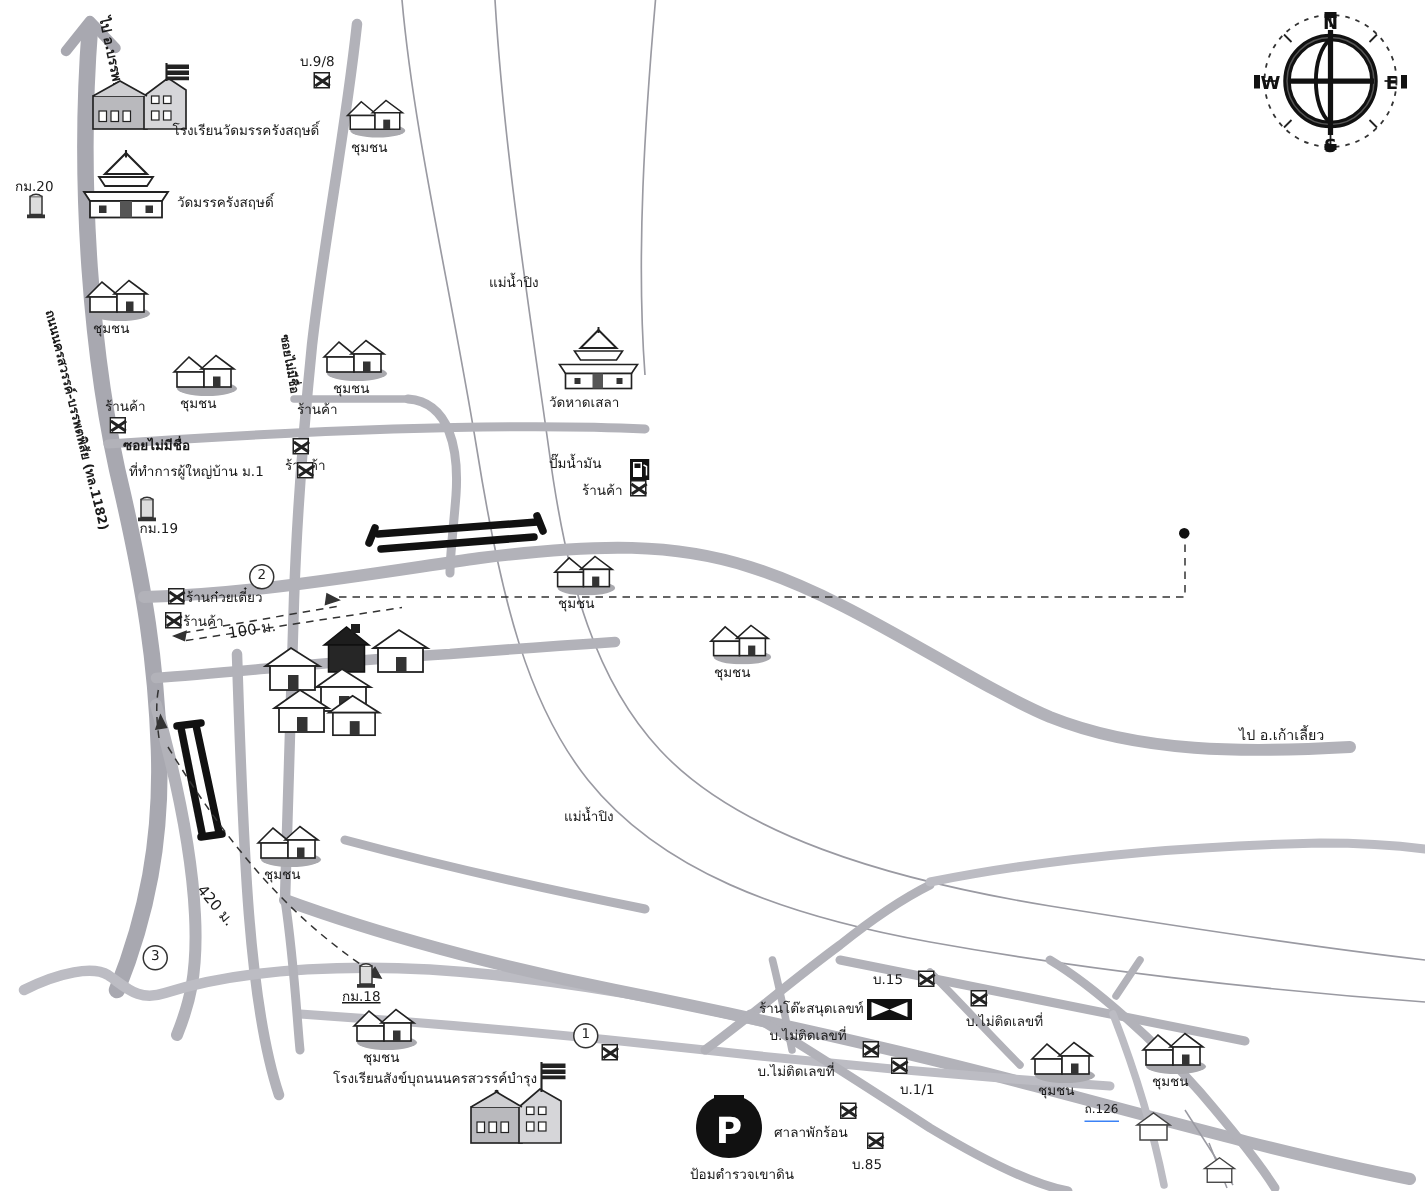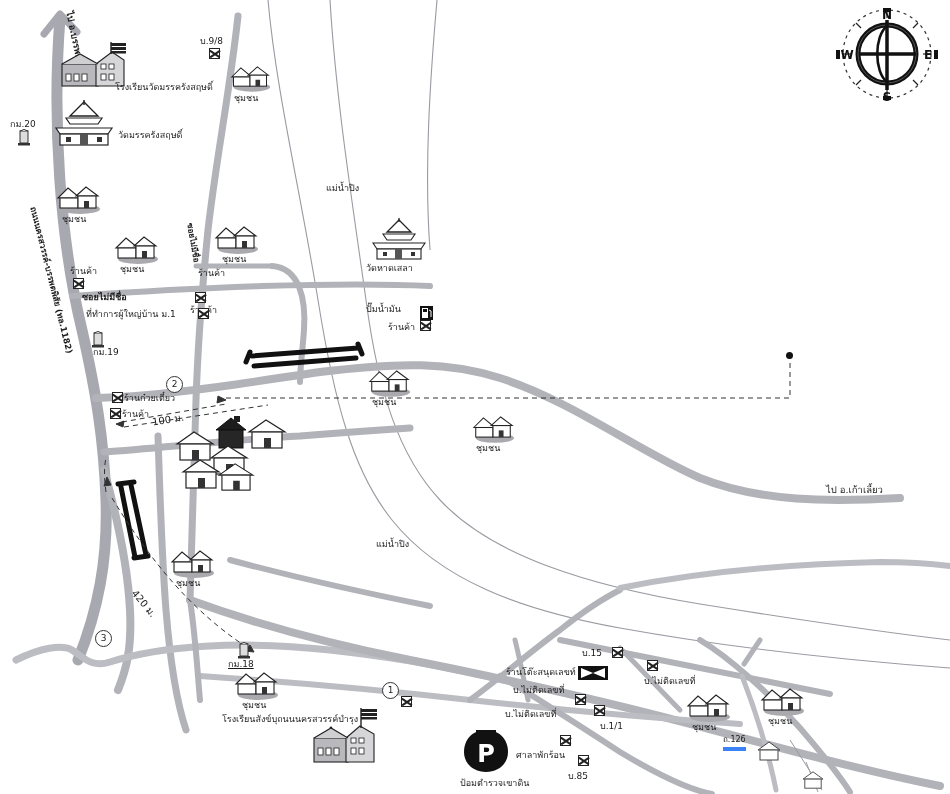--- a/index.html
+++ b/index.html
@@ -154,21 +154,21 @@
   </svg>
 
   <span class="dot-black" style="left:786px;top:352px;"></span>
 
   <div class="lbl lbl-sm rot-road" style="left:76px;top:10px;transform:rotate(78deg);font-size:9px;font-weight:bold;">ไป อ.บรรพตพิสัย</div>
   <div class="lbl rot-road" style="left:40px;top:205px;transform:rotate(76deg);font-size:8.5px;font-weight:bold;">ถนนนครสวรรค์-บรรพตพิสัย (ทล.1182)</div>
   <div class="lbl rot-road" style="left:196px;top:222px;transform:rotate(80deg);font-size:8px;font-weight:bold;">ซอยไม่มีชื่อ</div>
   <div class="lbl lbl-sm" style="left:82px;top:290px;font-weight:bold;font-size:9px;">ซอยไม่มีชื่อ</div>
   <div class="lbl" style="left:790px;top:482px;font-size:9.5px;margin-left:36px;">ไป อ.เก้าเลี้ยว</div>
   <div class="lbl rot-road" style="left:336px;top:724px;transform:rotate(66deg);font-size:7.5px;font-weight:bold;">ซอยไม่มีชื่อ</div>
-  <div class="lbl lbl-xs" style="left:723px;top:733px;border-bottom:4px solid #3b82f6;padding-bottom:1px;">ถ.126</div>
+  <div class="lbl lbl-xs" style="left:723px;top:733px;border-bottom:1px solid #3b82f6;padding-bottom:1px;">ถ.126</div>
 
   <div class="lbl lbl-sm" style="left:326px;top:181px;">แม่น้ำปิง</div>
   <div class="lbl lbl-sm" style="left:376px;top:537px;">แม่น้ำปิง</div>
 
   <svg class="km-ico" style="left:18px;top:128px;" viewBox="0 0 12 18">
     <rect x="2" y="3" width="8" height="12" fill="#ddd" stroke="#333" stroke-width="1"></rect>
     <path d="M2 3 q4 -3 8 0" fill="#eee" stroke="#333" stroke-width="1"></path>
     <rect x="0" y="15" width="12" height="2.5" fill="#333"></rect>
   </svg>
   <div class="lbl lbl-sm" style="left:10px;top:117px;">กม.20</div>

